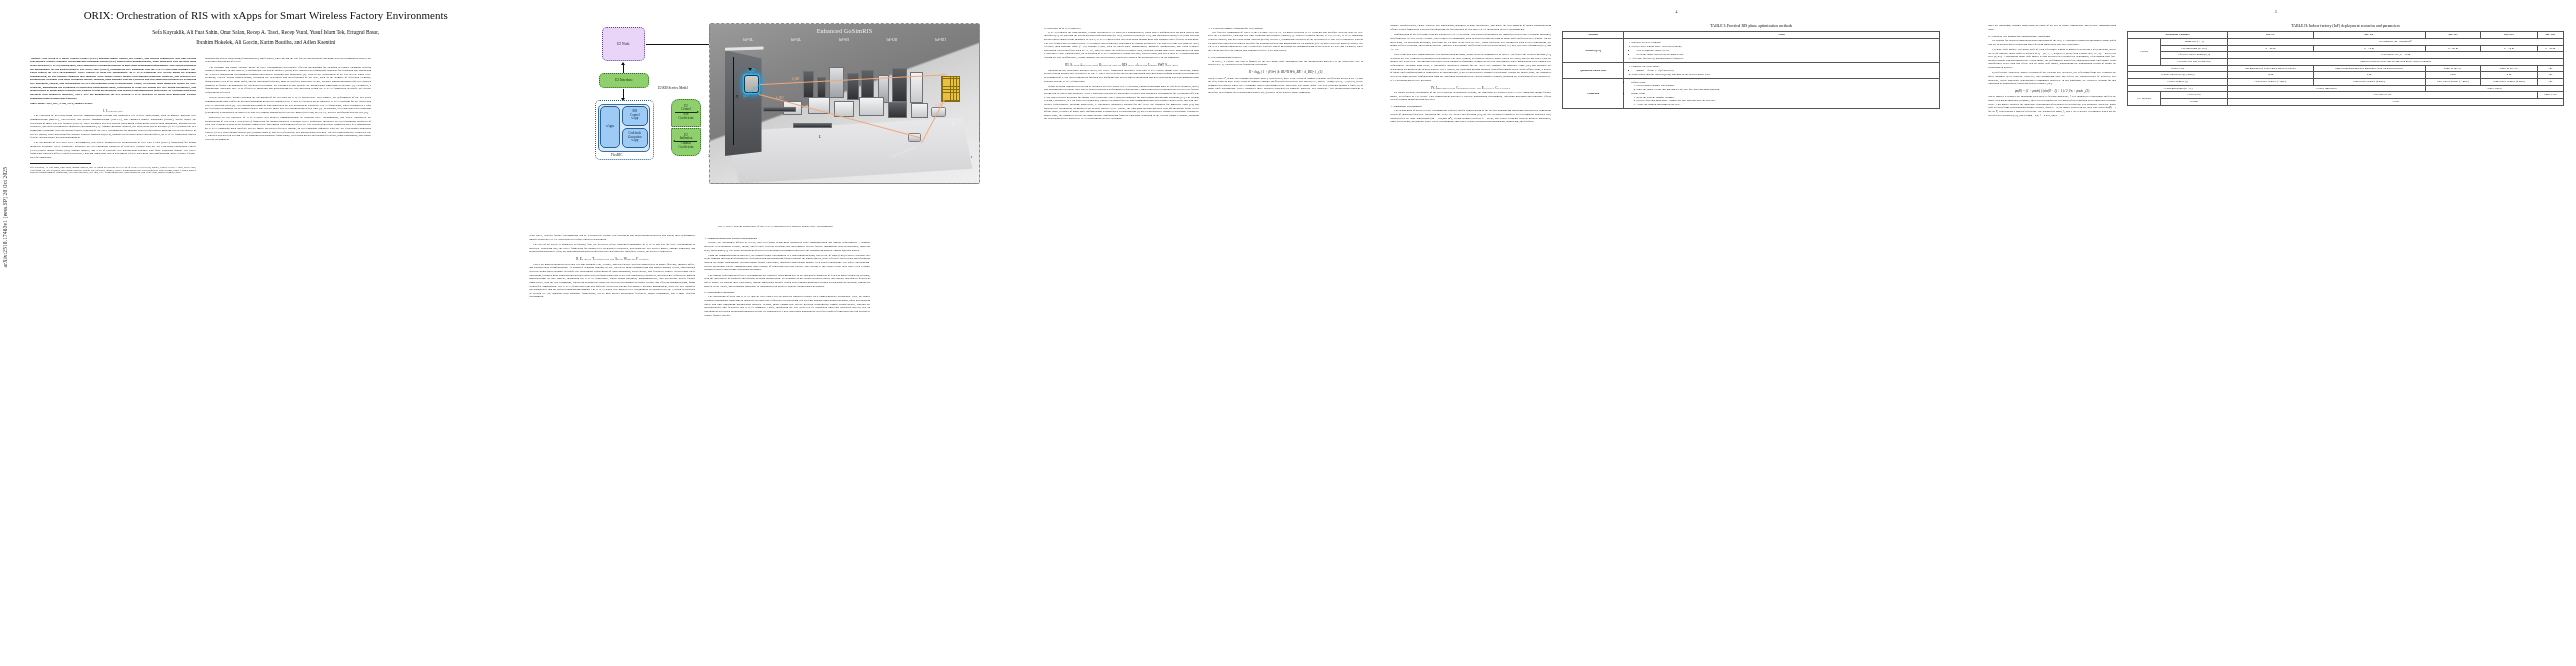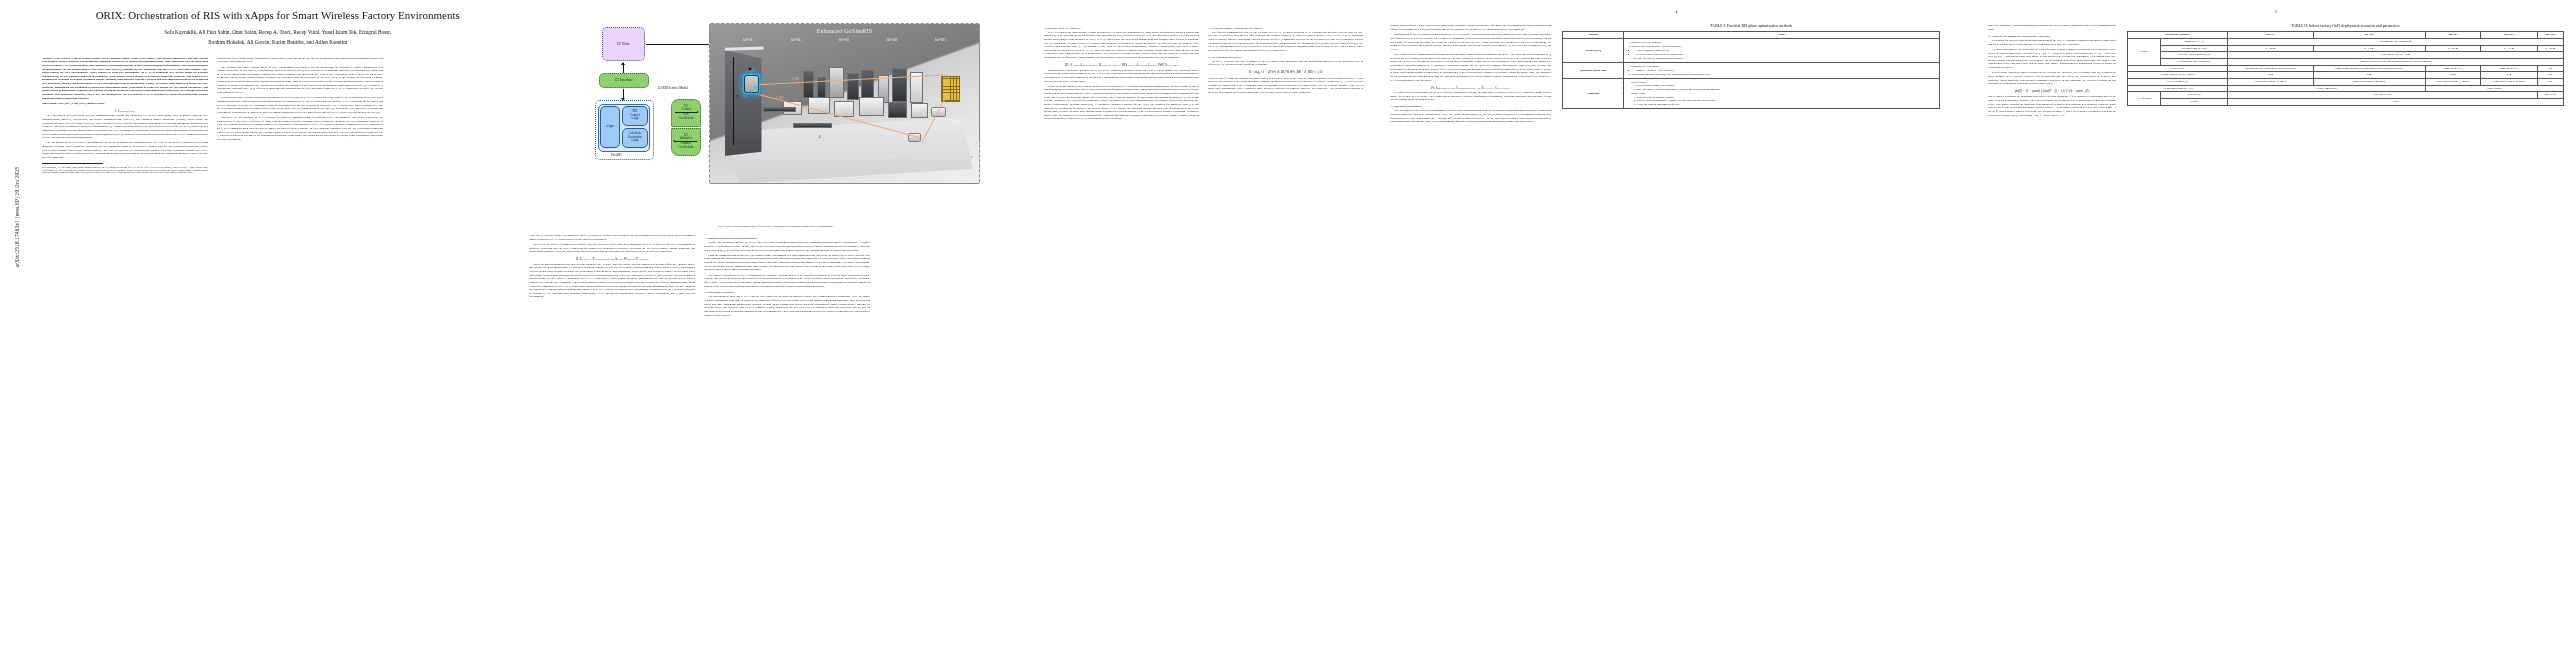--- a/index.html
+++ b/index.html
@@ -147,21 +147,21 @@
   .steps li { margin:0.6px 0; }
   .bullets { margin:0.6px 0 0.6px 0; padding-left:5px; list-style:disc; }
   .bullets li { margin:0.3px 0; }
   .ital { font-style:italic; }
 </style>
 </head>
 <body>
 
 <div class="sheet">
 
-  <div class="page" style="left:12px; width:517px; padding:7.8px 15.6px;">
+  <div class="page" style="left:0; width:517px; padding:7.8px 15.6px;">
     <div class="arxiv-stamp">arXiv:2510.17463v1  [eess.SP]  20 Oct 2025</div>
 
     <div style="margin-left:14.5px;">
       <h1 class="title">ORIX: Orchestration of RIS with xApps for Smart Wireless Factory Environments</h1>
       <div class="authors">Sefa Kayraklik, Ali Fuat Sahin, Onur Salan, Recep A. Tasci, Recep Vural, Yusuf Islam Tek, Ertugrul Basar,</div>
       <div class="authors" style="margin-bottom:10px;">Ibrahim Hokelek, Ali Gorcin, Karim Boutiba, and Adlen Ksentini</div>
 
       <div class="cols">
 
         <div class="col">

